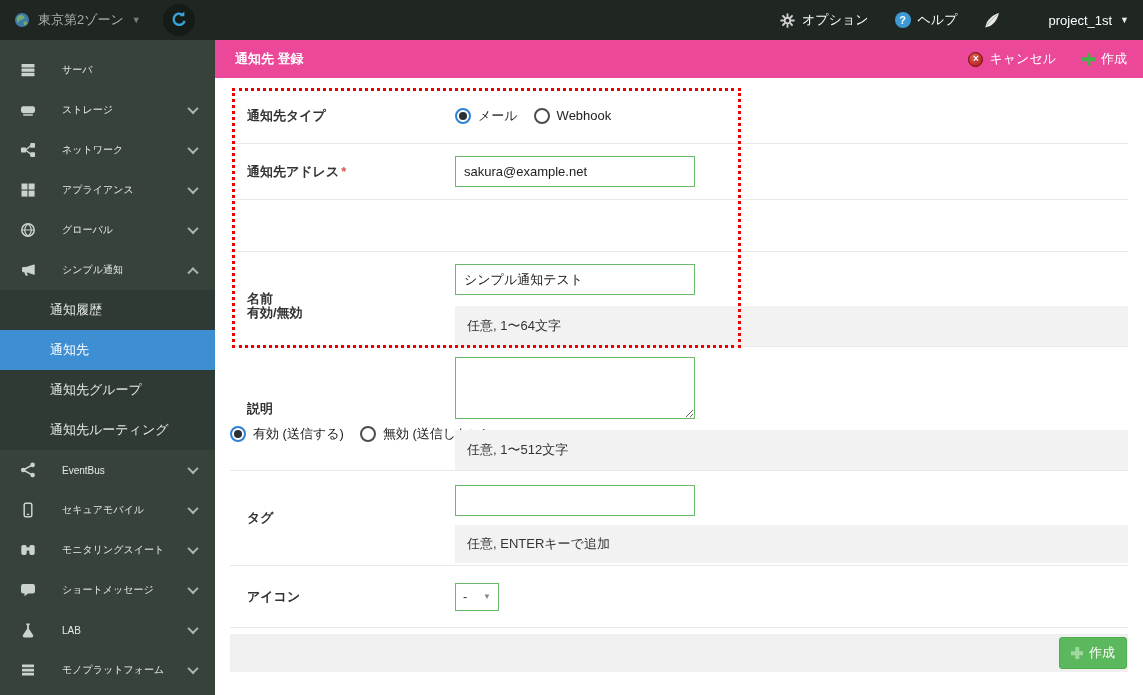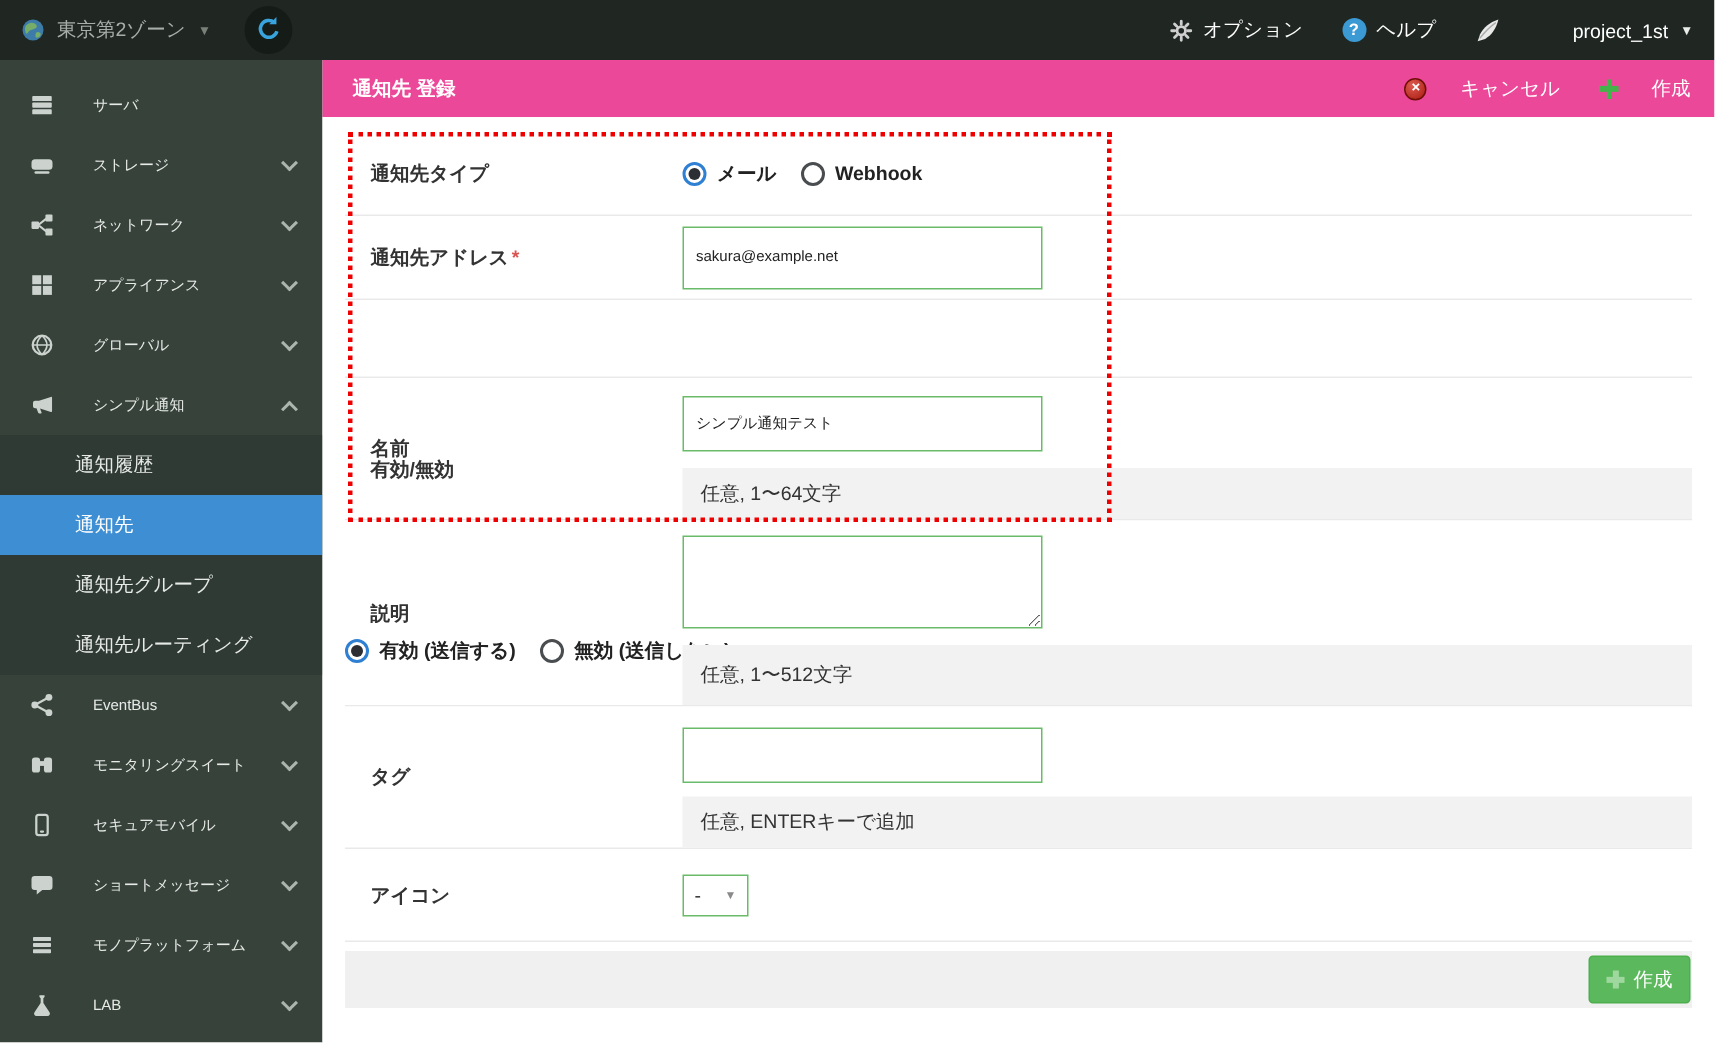--- a/index.html
+++ b/index.html
@@ -62,21 +62,21 @@
   .smitem.selected { background:#3d8ed3; color:#fff; }
 
   
   .main { flex:1; display:flex; flex-direction:column; min-width:0; }
   .mainhdr {
     height:38px; flex:0 0 38px; background:#ec4899; display:flex; align-items:center;
     padding:0 16px 0 20px; color:#fff;
   }
   .mainhdr-title { font-weight:bold; font-size:13px; }
   .mainhdr-spacer { flex:1; }
-  .hdr-action { display:flex; align-items:center; gap:22px; color:#fff; cursor:pointer; margin-left:26px; font-size:13px; }
+  .hdr-action { display:flex; align-items:center; gap:6px; color:#fff; cursor:pointer; margin-left:26px; font-size:13px; }
   .cancel-ico {
     width:15px; height:15px; border-radius:50%;
     background:radial-gradient(circle at 35% 30%, #de5b50, #a81a10);
     border:1px solid #6f0f07; color:#fff; font-size:10px; font-weight:bold;
     display:flex; align-items:center; justify-content:center; line-height:1;
   }
   .cancel-ico::before { content:"\00D7"; }
   .plus-ico { position:relative; width:13px; height:13px; display:inline-block; }
   .plus-ico::before { content:""; position:absolute; left:50%; top:0; transform:translateX(-50%); width:3.5px; height:100%; background:currentColor; }
   .plus-ico::after  { content:""; position:absolute; top:50%; left:0; transform:translateY(-50%); height:3.5px; width:100%; background:currentColor; }
@@ -88,30 +88,30 @@
   .frow { margin:0 15px; display:flex; border-bottom:1px solid #e9e9e9; background:#fff; }
   .flabel {
     width:225px; flex:0 0 225px; padding-left:17px; display:flex; align-items:center;
     font-weight:bold; color:#333; font-size:13px;
   }
   .req { color:#d9534f; margin-left:2px; font-weight:bold; }
   .fctrl { flex:1; display:flex; flex-direction:column; justify-content:center; min-width:0; }
   .r-type { height:56px; } .r-addr { height:56px; } .r-onoff { height:52px;flex-direction:column; }
   .r-name { height:95px; } .r-desc { height:124px; } .r-tags { height:95px; } .r-icon { height:62px; }
 
-  .radio-group { display:flex; align-items:center; gap:16px;font-weight:bold; }
+  .radio-group { display:flex; align-items:center; gap:16px; }
   .radio-opt { display:flex; align-items:center; gap:7px; cursor:pointer; }
   .radio { width:16px; height:16px; border-radius:50%; border:2px solid #4a4d4f; background:#fff; position:relative; flex:0 0 16px; }
   .radio.sel { border-color:#2f80d2; }
   .radio.sel::after { content:""; position:absolute; inset:2px; border-radius:50%; background:#2b2e33; }
   .radio-label { font-size:13px; color:#222; }
 
   .ginput {
-    width:240px; height:42px; border:1.5px solid #6abb69; padding:0 8px;
-    font-size:10px; font-family:inherit; color:#222; outline:none; background:#fff;
+    width:240px; height:31px; border:1.5px solid #6abb69; padding:0 8px;
+    font-size:13px; font-family:inherit; color:#222; outline:none; background:#fff;
   }
   .gtextarea {
     width:240px; height:62px; border:1.5px solid #6abb69; padding:4px 8px;
     font-size:13px; font-family:inherit; color:#222; outline:none; background:#fff; resize:both;
   }
   .helpband {
     margin-top:11px; height:40px; background:#f2f2f2; display:flex; align-items:center;
     padding-left:12px; font-size:13px; color:#333;
   }
   .stack-top { justify-content:flex-start; padding-top:12px; }
@@ -290,70 +290,70 @@
               <circle cx="12.6" cy="2.9" r="2.3"></circle>
               <circle cx="12.6" cy="13.1" r="2.3"></circle>
             </svg>
         </span>
         <span class="sblabel">EventBus</span>
         <span class="chev down"></span>
       </div>
 
       <div class="sbitem">
         <span class="sbicon">
+          <svg viewBox="0 0 16 16">
+              <rect x="4.2" y="1.2" width="7.6" height="13.6" rx="1.6" fill="none" stroke="#ccd3ce" stroke-width="1.5"></rect>
+              <rect x="6.6" y="11.7" width="2.8" height="1.4" rx=".7" fill="#ccd3ce"></rect>
+            </svg>
+        </span>
+        <span class="sblabel">セキュアモバイル</span>
+        <span class="chev down"></span>
+      </div>
+
+      <div class="sbitem">
+        <span class="sbicon">
           <svg viewBox="0 0 16 16" fill="#ccd3ce">
               <rect x="1.3" y="3" width="5.4" height="10" rx="1.9"></rect>
               <rect x="9.3" y="3" width="5.4" height="10" rx="1.9"></rect>
               <rect x="6" y="5.4" width="4" height="3.2"></rect>
             </svg>
         </span>
         <span class="sblabel">モニタリングスイート</span>
         <span class="chev down"></span>
       </div>
 
       <div class="sbitem">
         <span class="sbicon">
-          <svg viewBox="0 0 16 16">
-              <rect x="4.2" y="1.2" width="7.6" height="13.6" rx="1.6" fill="none" stroke="#ccd3ce" stroke-width="1.5"></rect>
-              <rect x="6.6" y="11.7" width="2.8" height="1.4" rx=".7" fill="#ccd3ce"></rect>
-            </svg>
-        </span>
-        <span class="sblabel">セキュアモバイル</span>
-        <span class="chev down"></span>
-      </div>
-
-      <div class="sbitem">
-        <span class="sbicon">
           <svg viewBox="0 0 16 16" fill="#ccd3ce">
               <path d="M3.2 2h9.6A2.2 2.2 0 0 1 15 4.2v5a2.2 2.2 0 0 1-2.2 2.2H8.2l-3.7 2.9v-2.9H3.2A2.2 2.2 0 0 1 1 9.2v-5A2.2 2.2 0 0 1 3.2 2z"></path>
             </svg>
         </span>
         <span class="sblabel">ショートメッセージ</span>
+        <span class="chev down"></span>
+      </div>
+
+      <div class="sbitem">
+        <span class="sbicon">
+          <svg viewBox="0 0 16 16" fill="#ccd3ce">
+              <path d="M6.3 1.5h3.4v1.2l-.8.8v3.2l4.1 6.2a1.6 1.6 0 0 1-1.33 2.5H4.3A1.6 1.6 0 0 1 3 12.9l4.1-6.2V3.5l-.8-.8z"></path>
+            </svg>
+        </span>
+        <span class="sblabel">LAB</span>
         <span class="chev down"></span>
       </div>
 
       <div class="sbitem">
         <span class="sbicon">
           <svg viewBox="0 0 16 16" fill="#ccd3ce">
               <rect x="2" y="2.6" width="12" height="2.7" rx=".5"></rect>
               <rect x="2" y="6.7" width="12" height="2.7" rx=".5"></rect>
               <rect x="2" y="10.8" width="12" height="2.7" rx=".5"></rect>
             </svg>
         </span>
         <span class="sblabel">モノプラットフォーム</span>
-        <span class="chev down"></span>
-      </div>
-
-      <div class="sbitem">
-        <span class="sbicon">
-          <svg viewBox="0 0 16 16" fill="#ccd3ce">
-              <path d="M6.3 1.5h3.4v1.2l-.8.8v3.2l4.1 6.2a1.6 1.6 0 0 1-1.33 2.5H4.3A1.6 1.6 0 0 1 3 12.9l4.1-6.2V3.5l-.8-.8z"></path>
-            </svg>
-        </span>
-        <span class="sblabel">LAB</span>
         <span class="chev down"></span>
       </div>
 
     </div>
 
     <div class="main">
 
       <div class="mainhdr">
         <span class="mainhdr-title">通知先 登録</span>
         <span class="mainhdr-spacer"></span>

